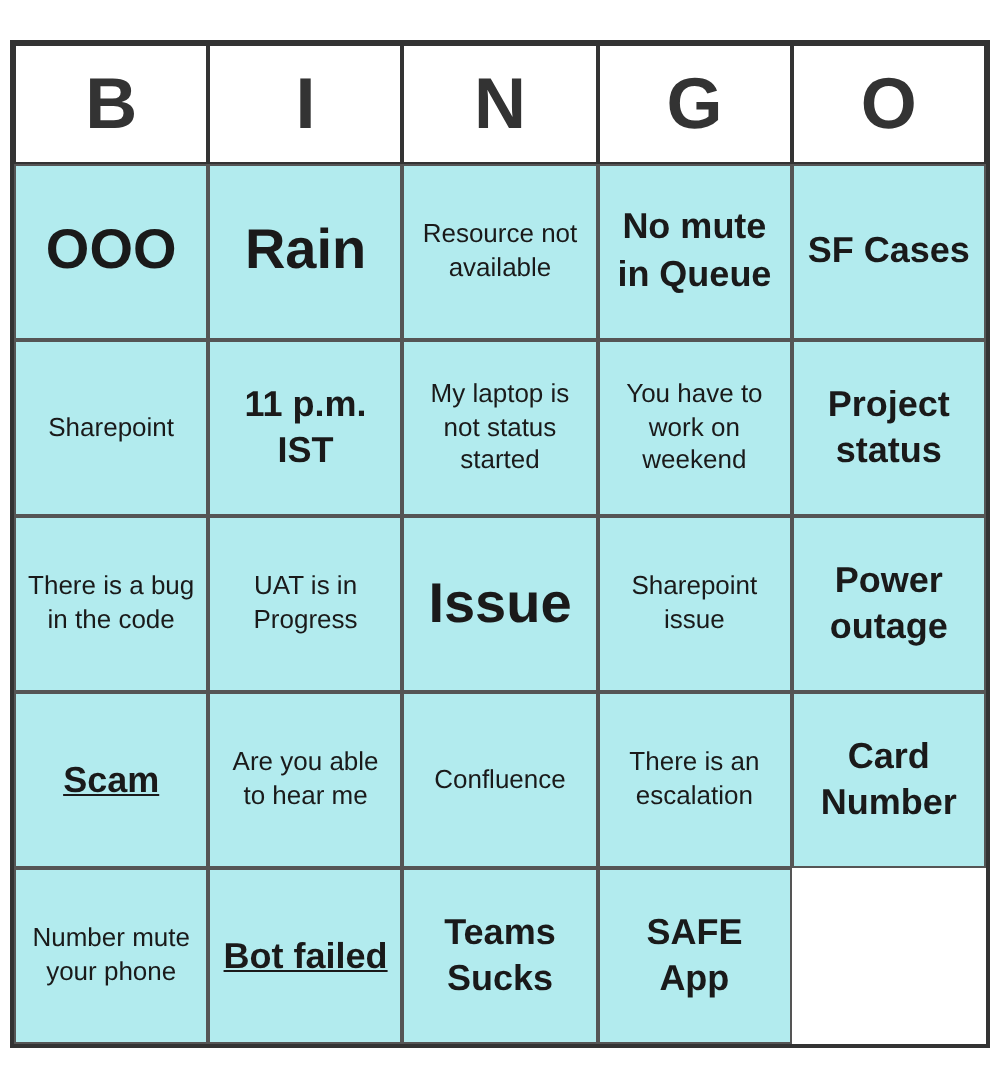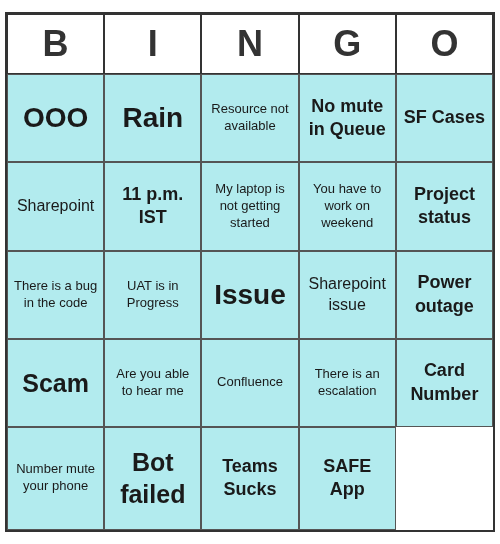--- a/index.html
+++ b/index.html
@@ -42,33 +42,34 @@
       text-align: center;
       padding: 18px 4px;
       min-height: 88px;
       color: #1a1a1a;
     }
     .bingo-cell .cell-text {
       font-size: 13px;
       line-height: 1.3;
     }
     .bingo-cell .cell-text.large {
-      font-size: 25px;
+      font-size: 18px;
       font-weight: bold;
+      text-decoration: underline;
     }
     .bingo-cell .cell-text.xlarge {
       font-size: 28px;
       font-weight: bold;
     }
     .bingo-cell .cell-text.medium {
       font-size: 18px;
       font-weight: bold;
     }
     .bingo-cell .cell-text.small {
-      font-size: 16px;
+      font-size: 13px;
     }
   </style>
 </head>
 <body>
 
 <div class="bingo-card">
   <div class="bingo-header">
     <div class="bingo-header-cell">B</div>
     <div class="bingo-header-cell">I</div>
     <div class="bingo-header-cell">N</div>
@@ -91,21 +92,21 @@
       <div class="bingo-cell">
         <span class="cell-text medium">SF Cases</span>
       </div>
       <div class="bingo-cell">
         <span class="cell-text small">Sharepoint</span>
       </div>
       <div class="bingo-cell">
         <span class="cell-text medium">11 p.m. IST</span>
       </div>
       <div class="bingo-cell">
-        <span class="cell-text">My laptop is not getting started</span>
+        <span class="cell-text">My laptop is not status started</span>
       </div>
       <div class="bingo-cell">
         <span class="cell-text">You have to work on weekend</span>
       </div>
       <div class="bingo-cell">
         <span class="cell-text medium">Project status</span>
       </div>
       <div class="bingo-cell">
         <span class="cell-text">There is a bug in the code</span>
       </div>

